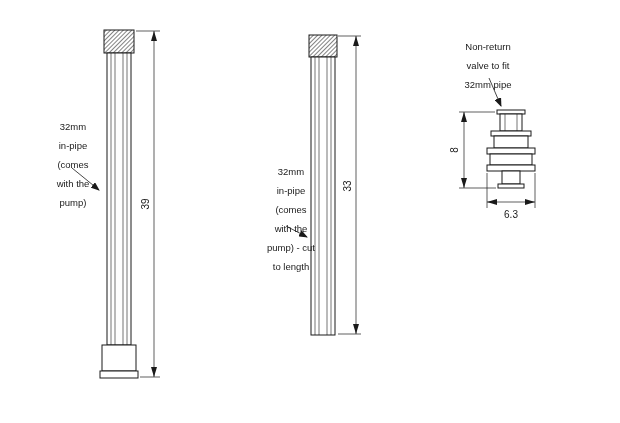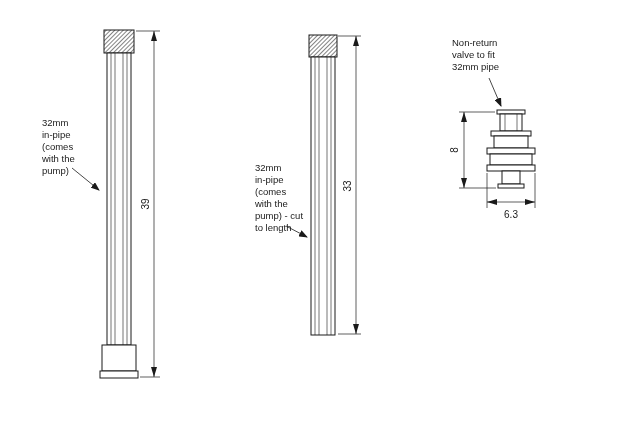--- a/index.html
+++ b/index.html
@@ -16,24 +16,24 @@
     font-family: "Liberation Sans", sans-serif;
   }
   .canvas svg {
     position: absolute;
     left: 0;
     top: 0;
   }
   .anno {
     position: absolute;
     font-size: 9.5px;
-    line-height: 12px;
+    line-height: 19px;
     color: #1a1a1a;
     white-space: pre-line;
-    text-align: left;
+    text-align: center;
   }
   .dim-text {
     font-size: 10px;
     fill: #1a1a1a;
   }
 </style>
 </head>
 <body>
 
 <div class="canvas">

